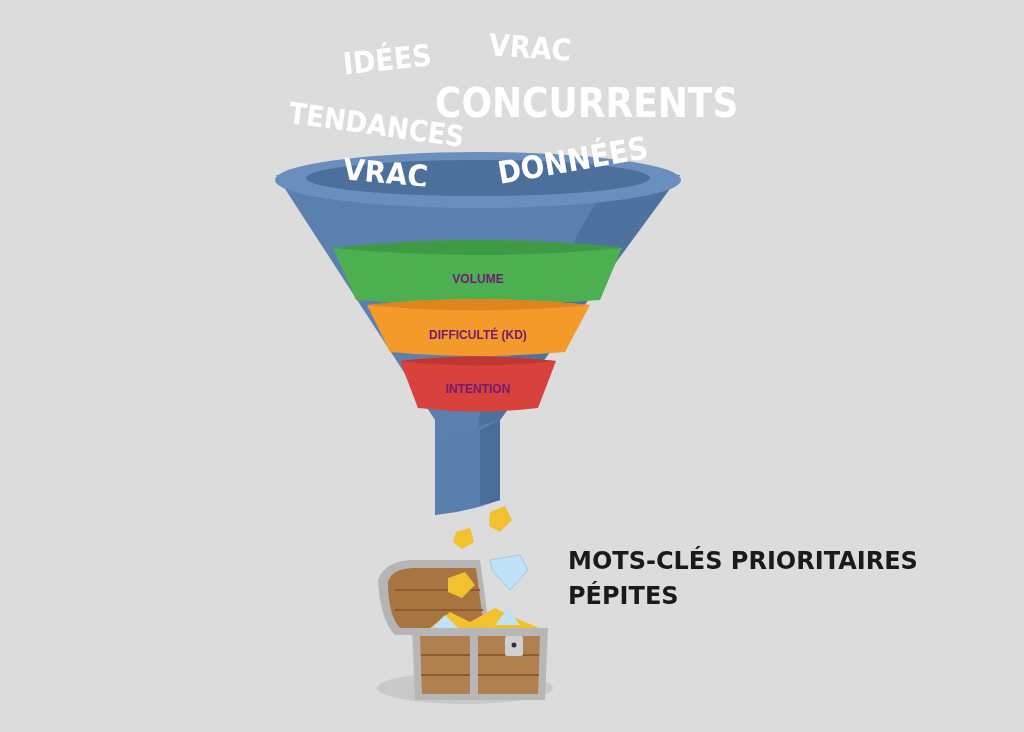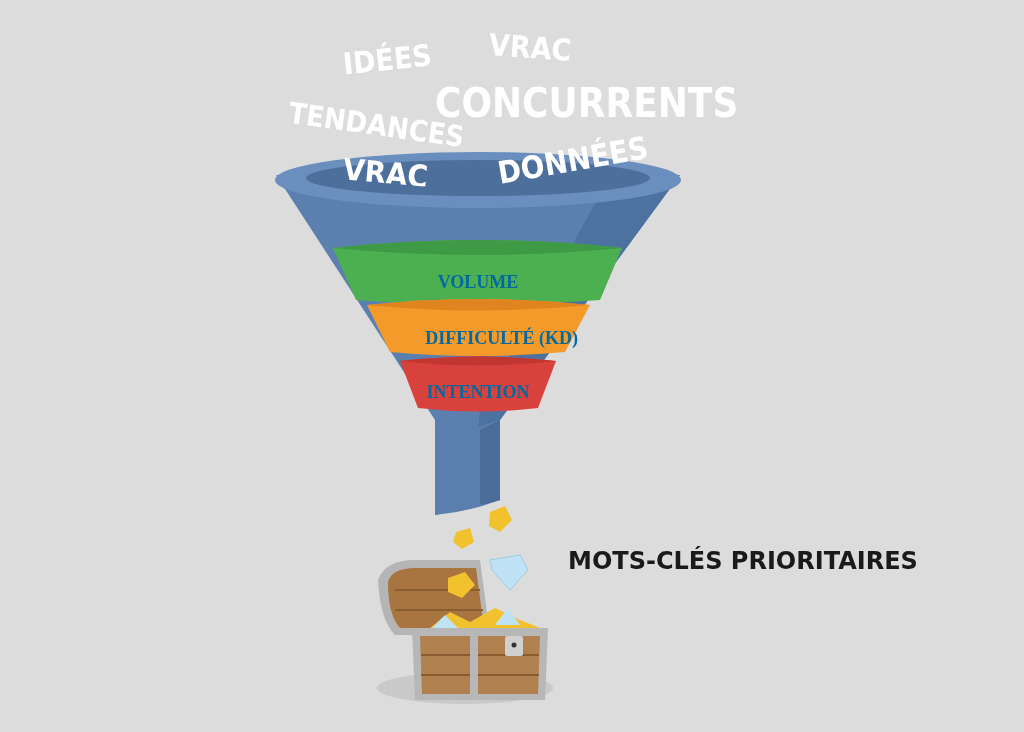--- a/index.html
+++ b/index.html
@@ -11,22 +11,22 @@
   }
   .stage { position: absolute; inset: 0; }
   svg.art { position: absolute; left: 0; top: 0; }
   .word {
     position: absolute; color: #ffffff; font-weight: bold;
     font-family: "DejaVu Sans", sans-serif; letter-spacing: 0px;
     white-space: nowrap; transform-origin: center center;
     font-stretch: condensed;
   }
   .layer-label {
-    position: absolute; color: #0369a1; font-weight: bold;
-    font-family: Liberation Serif, serif; font-size: 18px;
+    position: absolute; color: #701a75; font-weight: bold;
+    font-family: Liberation Sans, sans-serif; font-size: 12px;
     text-align: center; white-space: nowrap;
   }
   .outputs {
     position: absolute; left: 568px; top: 544px;
     font-family: "DejaVu Sans", sans-serif; font-weight: bold;
     color: #1a1a1a; font-size: 24px; line-height: 35px;
   }
   .outputs div { white-space: nowrap; }
 </style>
 </head>
@@ -92,19 +92,20 @@
   </svg>
 
   <div class="word" style="left:343px;top:42px;font-size:30px;transform:rotate(-6deg);">IDÉES</div>
   <div class="word" style="left:489px;top:30px;font-size:30px;transform:rotate(4deg);">VRAC</div>
   <div class="word" style="left:435px;top:80px;font-size:40px;">CONCURRENTS</div>
   <div class="word" style="left:288px;top:108px;font-size:29px;transform:rotate(8deg);">TENDANCES</div>
   <div class="word" style="left:343px;top:155px;font-size:31px;transform:rotate(5deg);clip-path:inset(0 0 22% 0);">VRAC</div>
   <div class="word" style="left:497px;top:142px;font-size:31px;transform:rotate(-10deg);">DONNÉES</div>
 
   <div class="layer-label" style="left:378px;top:272px;width:200px;">VOLUME</div>
-  <div class="layer-label" style="left:378px;top:328px;width:200px;text-align:right;">DIFFICULTÉ (KD)</div>
+  <div class="layer-label" style="left:378px;top:328px;width:200px;">DIFFICULTÉ (KD)</div>
   <div class="layer-label" style="left:378px;top:382px;width:200px;">INTENTION</div>
 
   <div class="outputs">
     <div>MOTS-CLÉS PRIORITAIRES</div>
+    <div>PÉPITES</div>
   </div>
 </div>
 
 </body></html>

